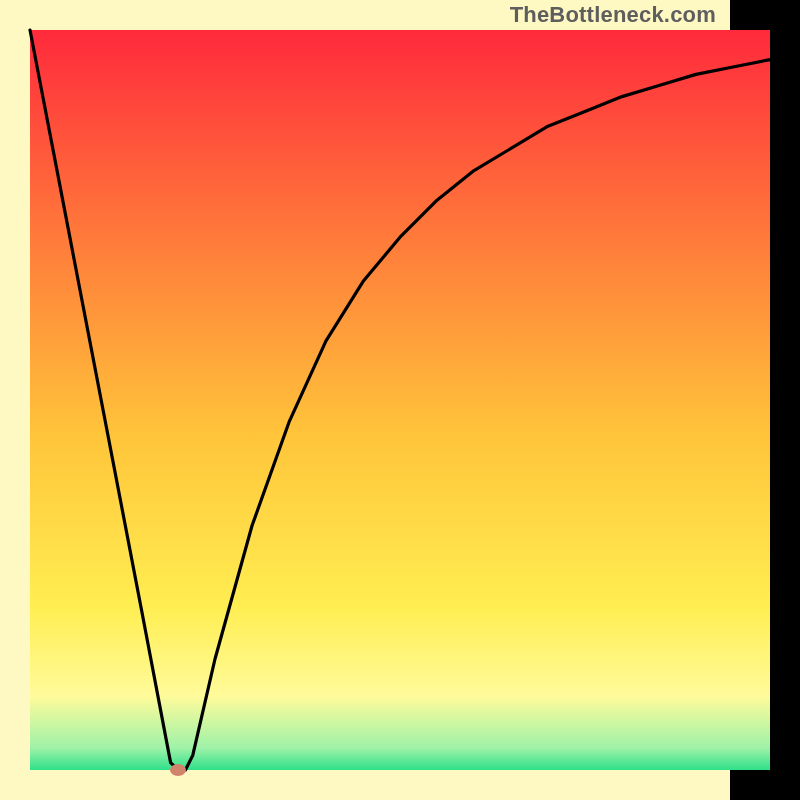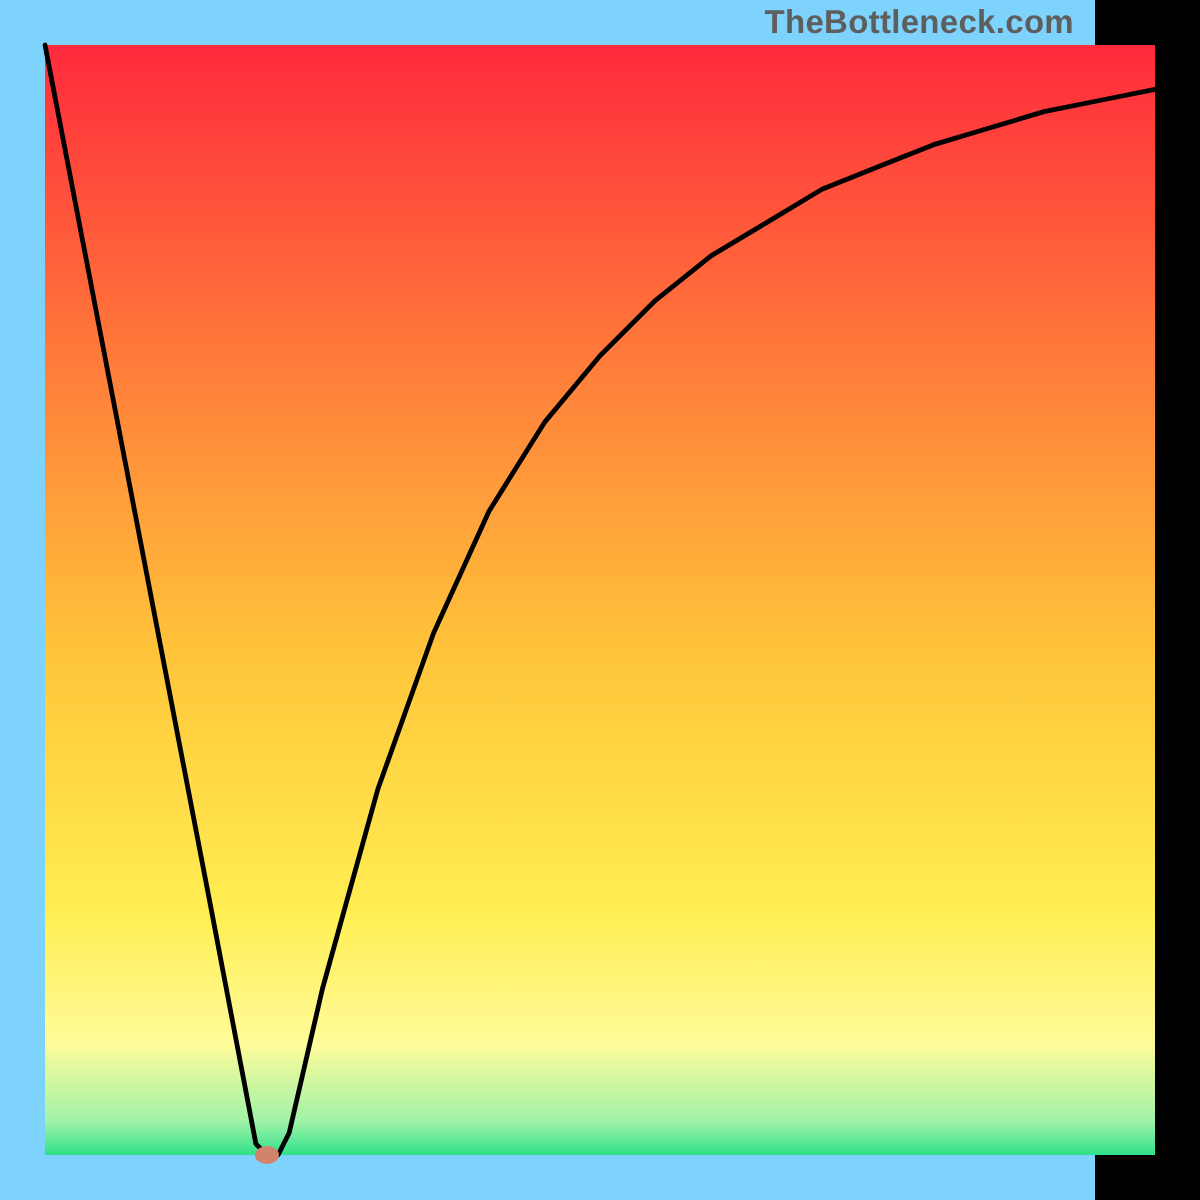--- a/index.html
+++ b/index.html
@@ -8,21 +8,21 @@
     width: 800px;
     height: 800px;
     background: #000;
     overflow: hidden;
     font-family: Arial, Helvetica, sans-serif;
   }
   .frame {
     position: relative;
     width: 730px;
     height: 800px;
-    background: #7dd3fc;
+    background: #fef9c3;
   }
   .watermark {
     position: absolute;
     top: 2px;
     right: 14px;
     color: #5e5e5e;
     font-size: 22px;
     font-weight: 600;
     letter-spacing: 0.2px;
     user-select: none;

